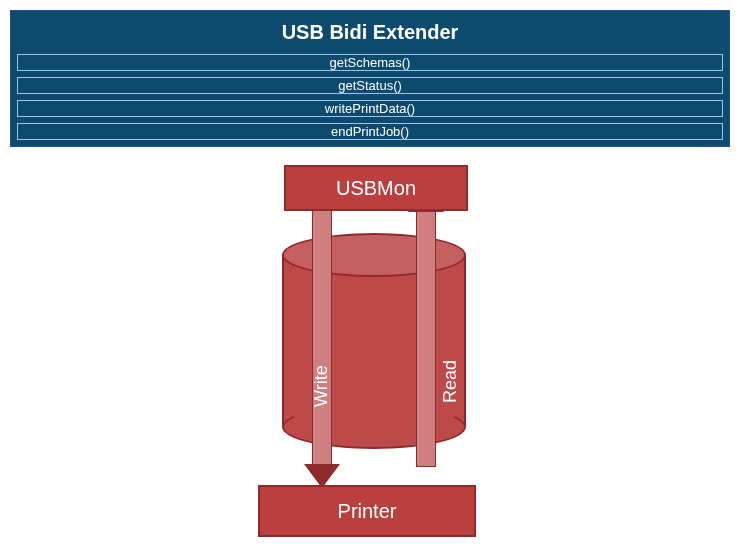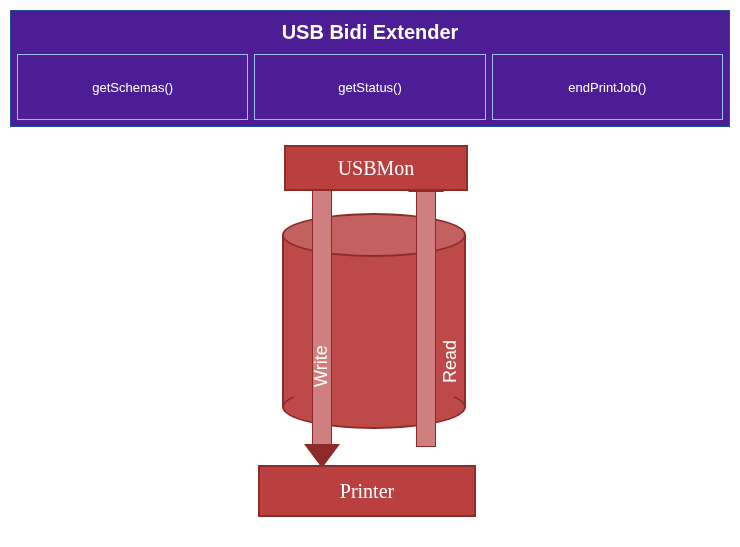--- a/index.html
+++ b/index.html
@@ -3,35 +3,36 @@
 <meta charset="utf-8">
 <style>
   body {
     margin: 0;
     padding: 10px 10px;
     font-family: "Segoe UI", Arial, sans-serif;
     background: #fff;
     width: 720px;
   }
   .extender-box {
-    background: #4c1d95;
+    background: #0c4a6e;
     border: 1px solid #1b4e9c;
     color: #fff;
     padding: 6px;
   }
   .extender-title {
     text-align: center;
     font-weight: 600;
     font-size: 20px;
     margin: 4px 0 10px 0;
   }
   .method-row {
     display: flex;
     gap: 6px;
     justify-content: space-between;
+    flex-direction: column;
   }
   .method {
     flex: 1;
     border: 1px solid #9cc0ef;
     color: #fff;
     height: 64px;
     display: flex;
     align-items: center;
     justify-content: center;
     font-size: 13px;
@@ -43,21 +44,20 @@
   }
   .rbox {
     position: absolute;
     background: #ba3f3f;
     border: 2px solid #8f2a2a;
     color: #fff;
     font-size: 20px;
     display: flex;
     align-items: center;
     justify-content: center;
-    font-family: Liberation Serif, serif;
   }
   #usbmon { left: 274px; top: 18px; width: 180px; height: 42px; }
   #printer { left: 248px; top: 338px; width: 214px; height: 48px; }
   .cyl-wrap {
     position: absolute;
     left: 272px; top: 86px;
     width: 184px; height: 216px;
   }
   .cyl-body {
     position: absolute;
@@ -145,20 +145,21 @@
   #usbmon, #printer, .cyl-label, .vlabel { z-index: 10; }
 </style>
 </head>
 <body>
 
 <div class="extender-box">
   <div class="extender-title">USB Bidi Extender</div>
   <div class="method-row">
     <div class="method">getSchemas()</div>
     <div class="method">getStatus()</div>
+    <div class="method">writePrintData()</div>
     <div class="method">endPrintJob()</div>
   </div>
 </div>
 
 <div class="mid">
 
   <div class="cyl-wrap">
     <div class="cyl-body"></div>
     <div class="cyl-bottom-fill"></div>
     <div class="cyl-top"></div>

